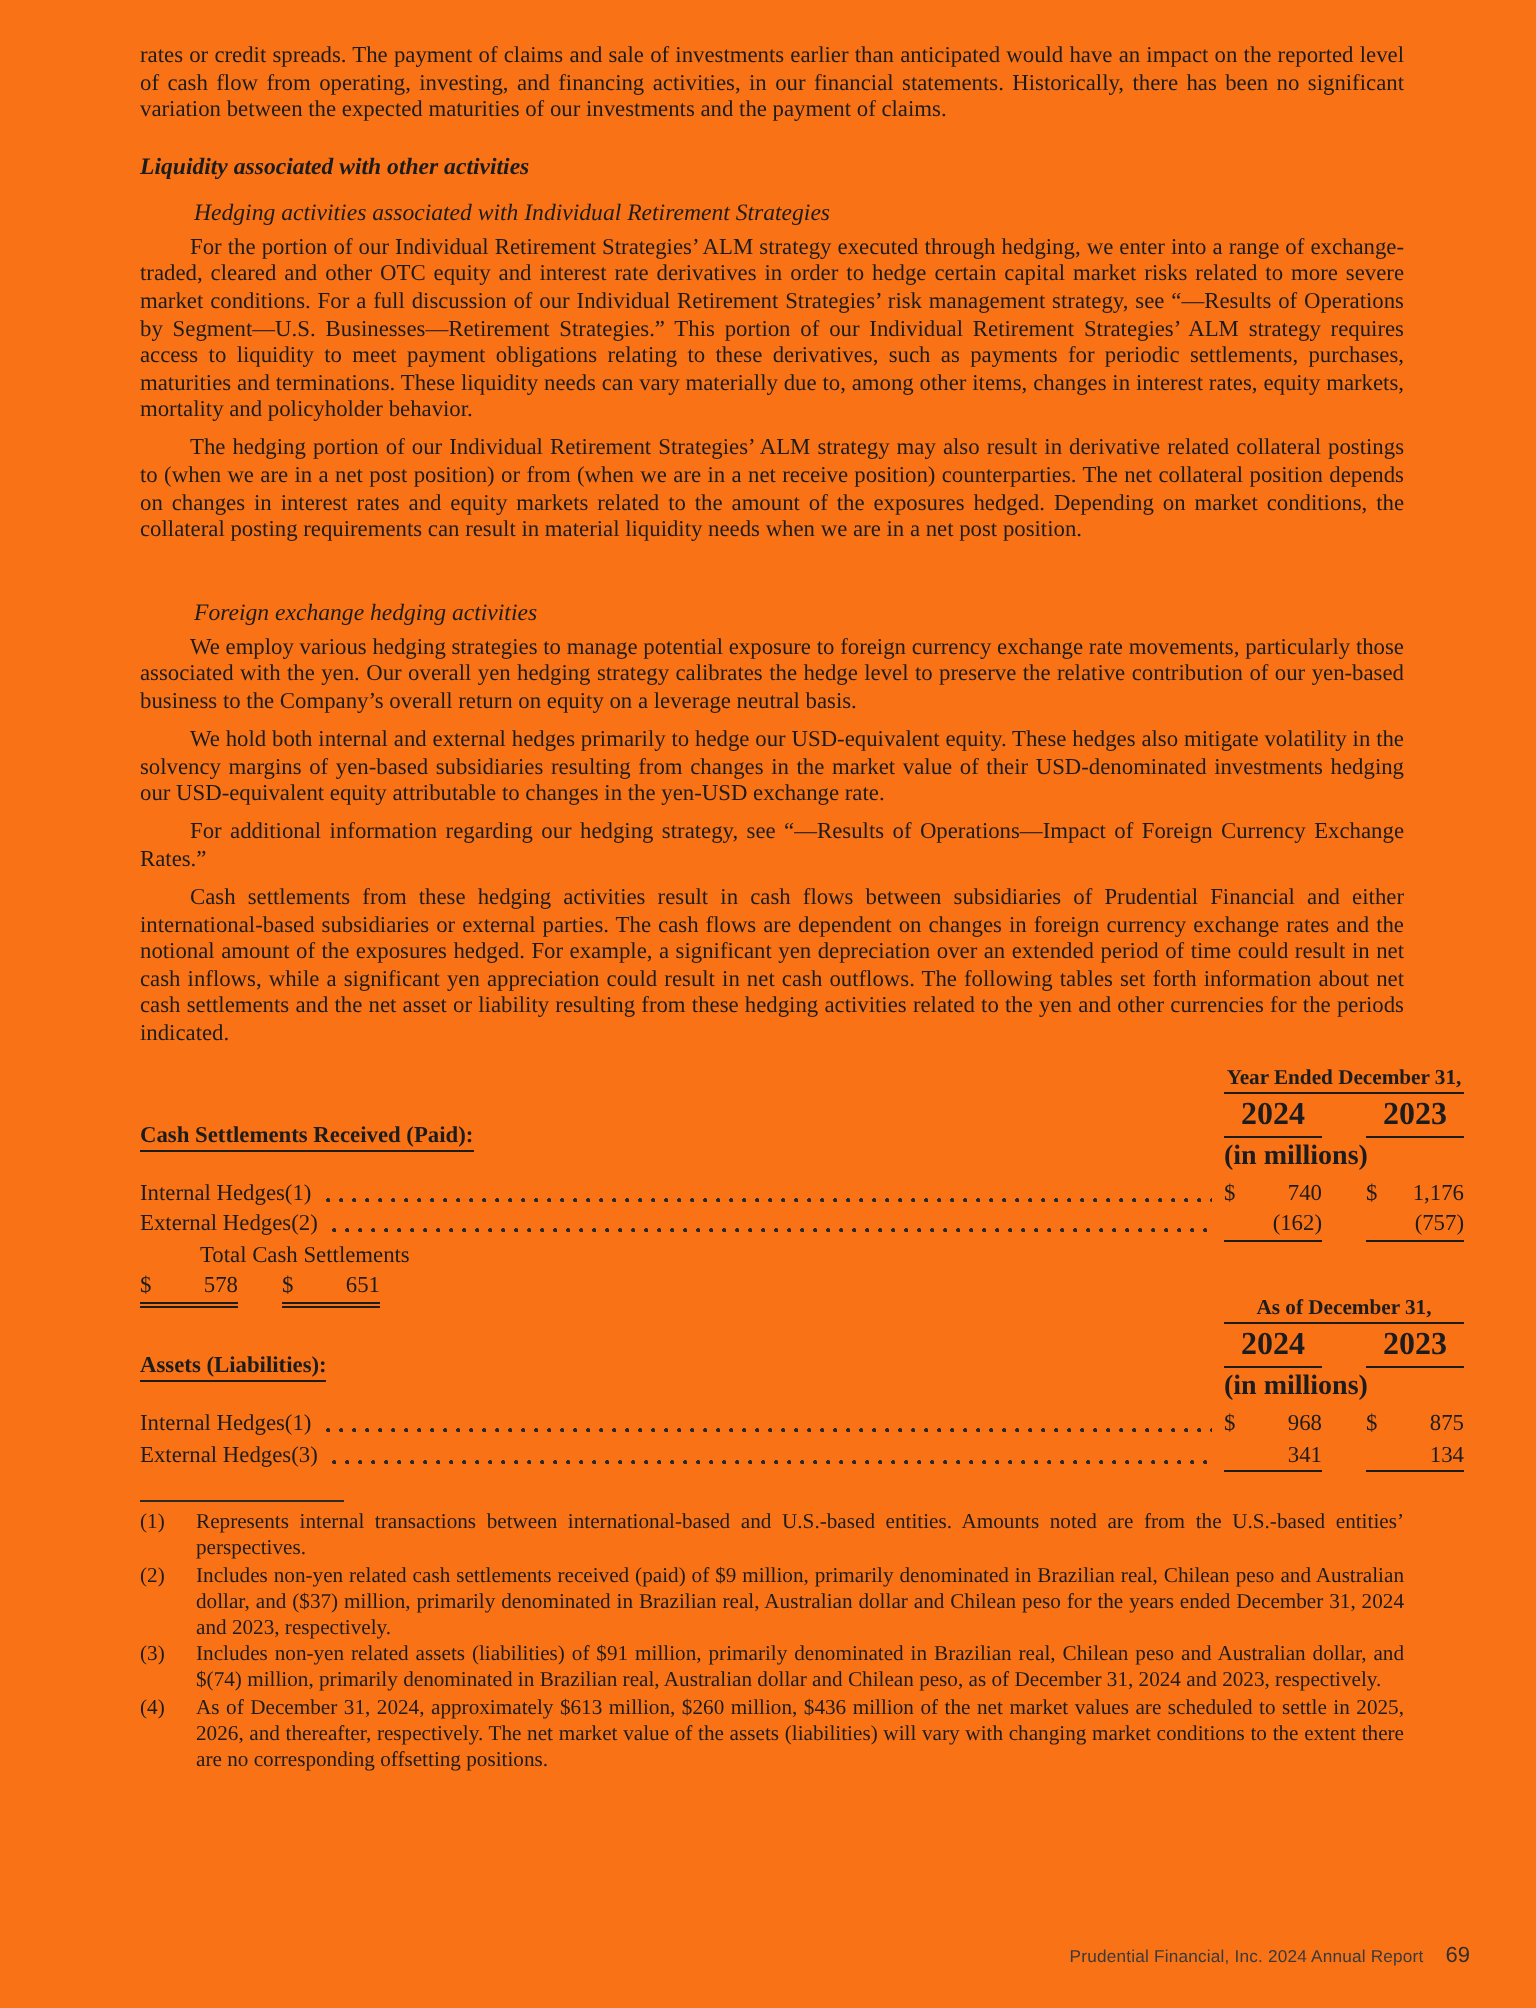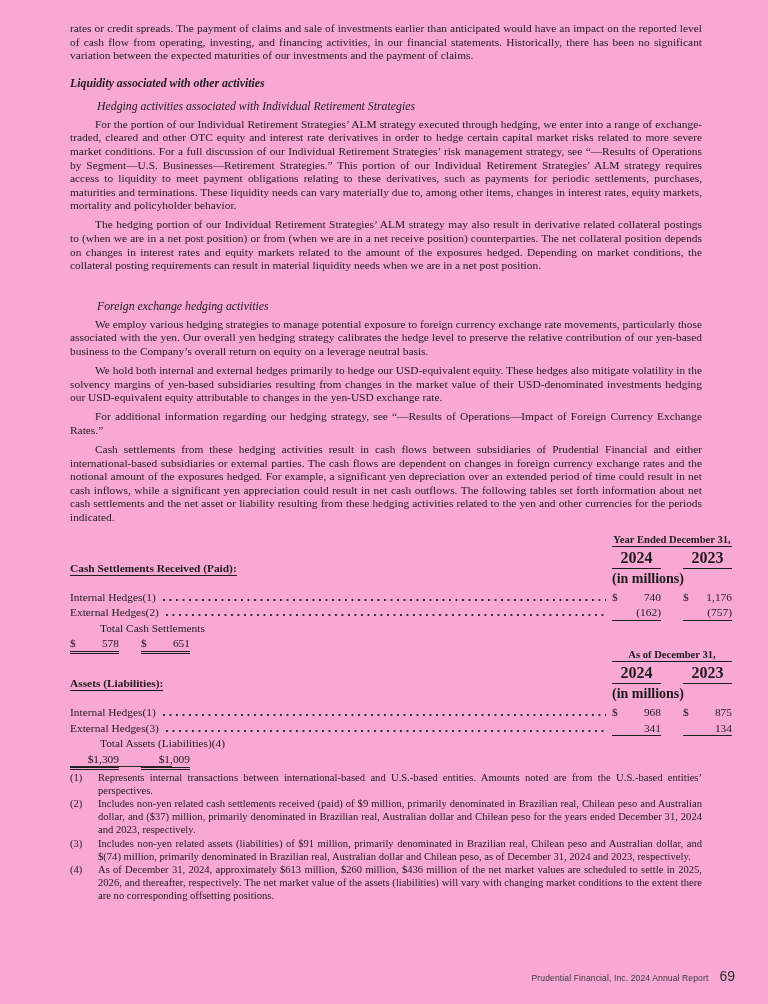--- a/index.html
+++ b/index.html
@@ -1,20 +1,20 @@
 <!DOCTYPE html>
 <html><head>
 <meta charset="utf-8">
 <style>
   html,body { margin:0; padding:0; background:#e8e8e8; }
   .page {
     position:relative;
     width:768px; height:1004px;
     margin:0 auto;
-    background:#f9a8d4;
+    background:#f97316;
     font-family:"Liberation Serif","DejaVu Serif",serif;
     color:#1c1c1c;
     overflow:hidden;
   }
   .content { position:absolute; left:70px; top:22px; width:632px; }
 
   p.body {
     font-size:11.4px; line-height:13.6px;
     text-align:justify; margin:0 0 5.5px 0;
   }
@@ -93,21 +93,21 @@
   .fn-text { flex:1; text-align:justify; }
 
   
   .footer {
     position:absolute; right:33px; bottom:20px;
     display:flex; align-items:baseline; gap:11px;
     font-family:"Liberation Sans","DejaVu Sans",sans-serif;
     color:#3a3a3a;
   }
   .footer .report-name { font-size:8.6px; letter-spacing:0.1px; }
-  .footer .page-num { font-size:14px; color:#2e2e2e; }
+  .footer .page-num { font-size:11px; color:#2e2e2e; }
 </style>
 </head>
 <body>
 
 <div class="page">
   <div class="content">
 
     <p class="body">rates or credit spreads. The payment of claims and sale of investments earlier than anticipated would have an impact on the reported level of cash flow from operating, investing, and financing activities, in our financial statements. Historically, there has been no significant variation between the expected maturities of our investments and the payment of claims.</p>
 
     <div class="h-bold-italic">Liquidity associated with other activities</div>
@@ -225,34 +225,20 @@
               <span class="cur"></span>
               <span class="val">341</span>
             </span>
           <span class="num-cell">
               <span class="cur"></span>
               <span class="val">134</span>
             </span>
         </span>
       </div>
 
-      <div class="trow u-double">
-        <span class="tlabel indented">Total Assets (Liabilities)(4)</span>
-        <span class="leader"></span>
-        <span class="numblock">
-          <span class="num-cell">
-              <span class="cur"></span>
-              <span class="val">$1,309</span>
-            </span>
-          <span class="num-cell">
-              <span class="cur"></span>
-              <span class="val">$1,009</span>
-            </span>
-        </span>
-      </div>
     </div>
 
     <div class="fn-rule"></div>
 
     <div class="footnote">
       <span class="fn-marker">(1)</span>
       <span class="fn-text">Represents internal transactions between international-based and U.S.-based entities. Amounts noted are from the U.S.-based entities’ perspectives.</span>
     </div>
     <div class="footnote">
       <span class="fn-marker">(2)</span>

